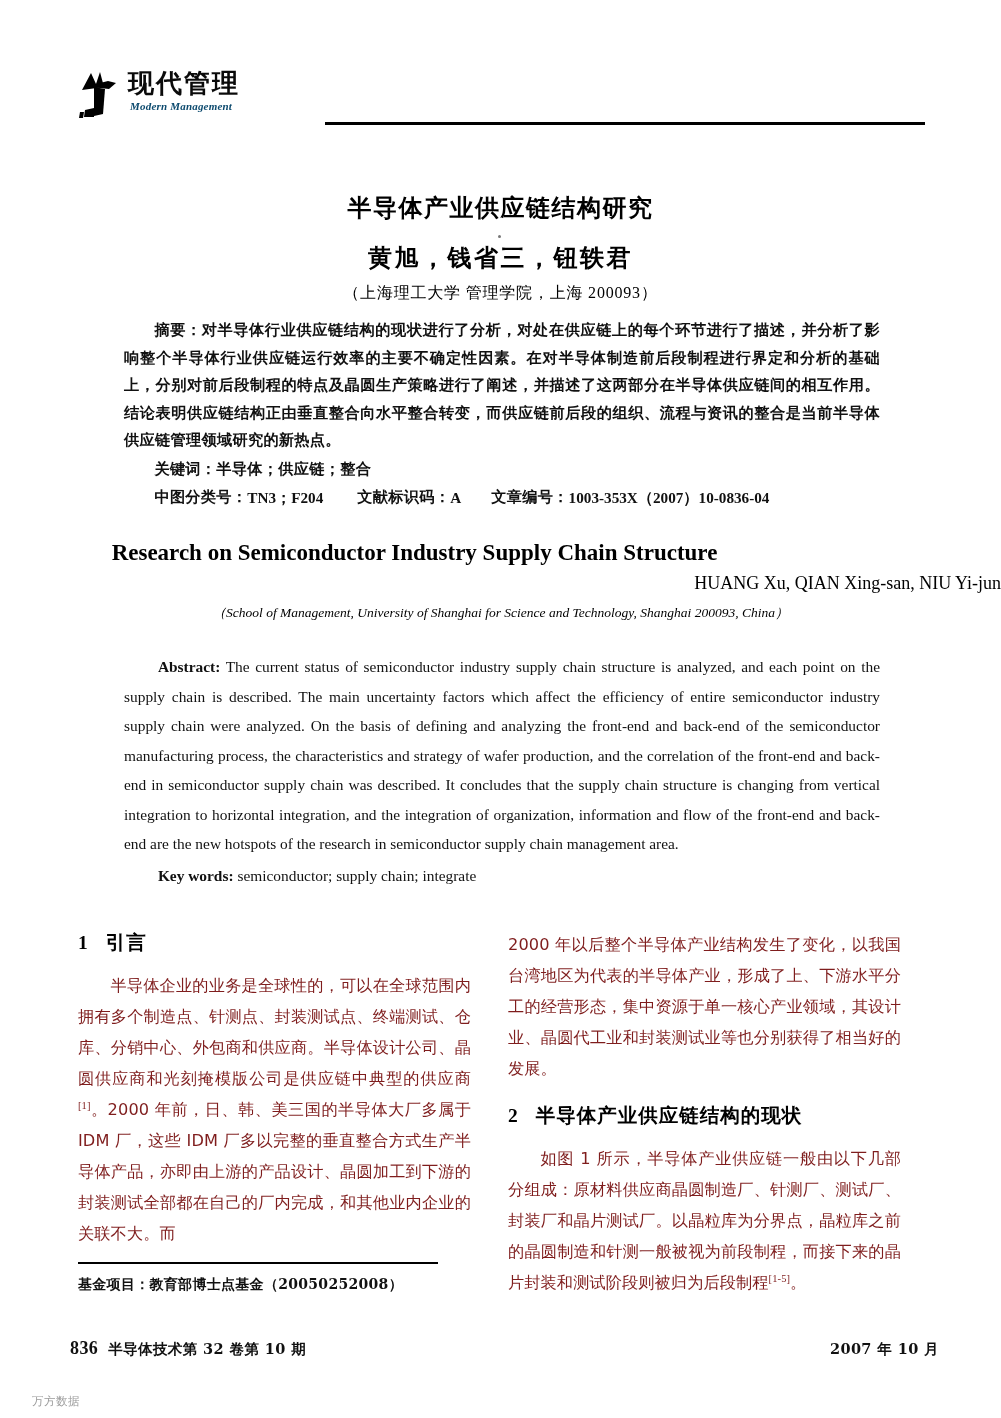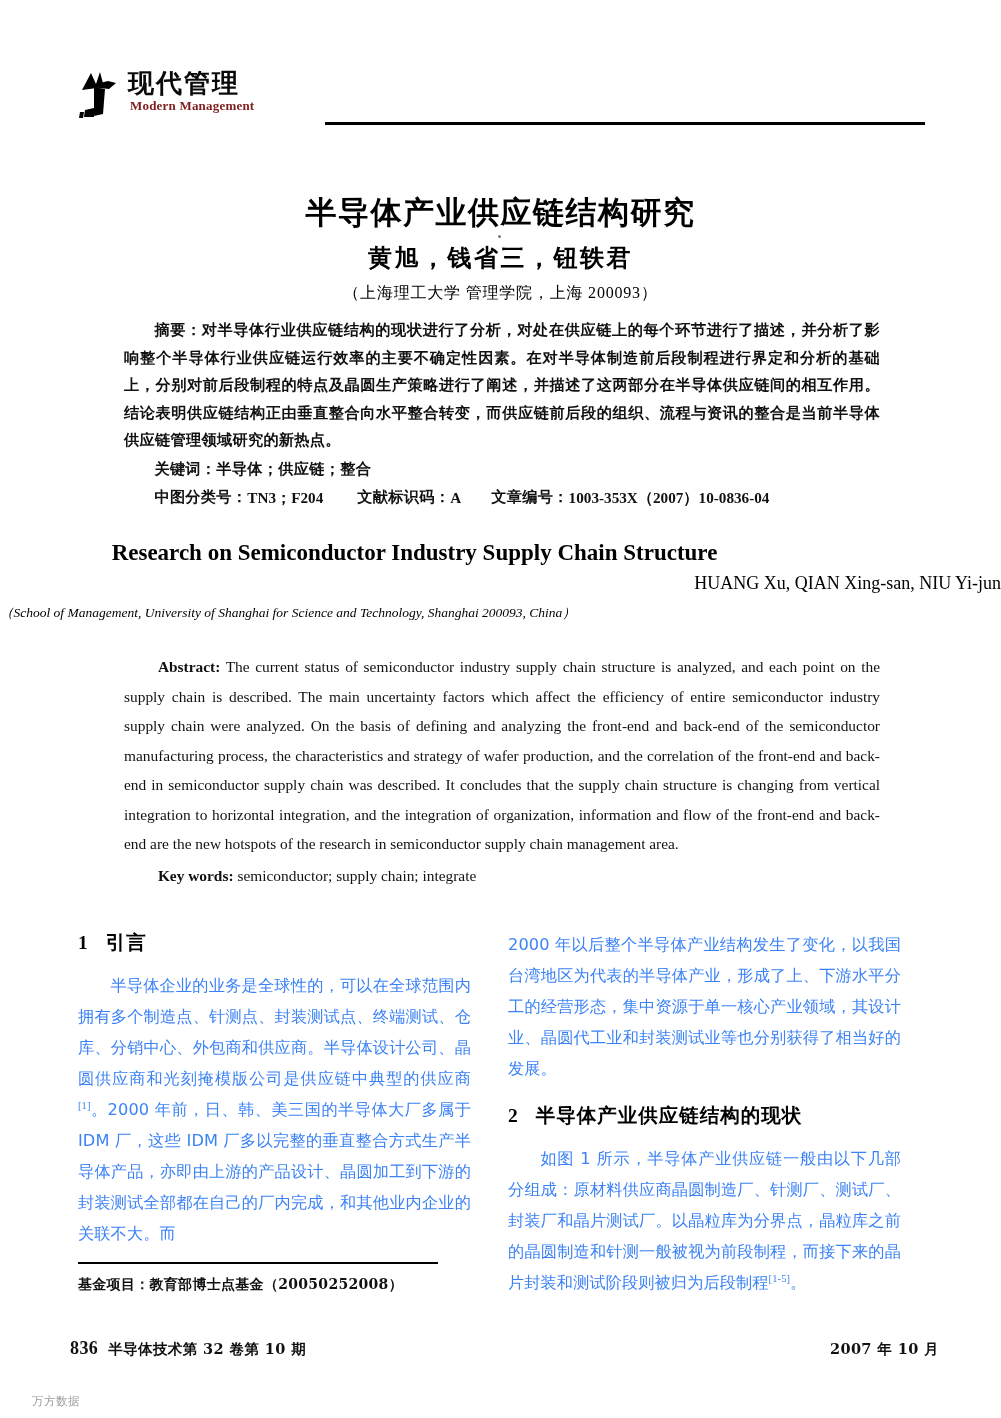--- a/index.html
+++ b/index.html
@@ -50,46 +50,47 @@
   .logo-cn {
     font-family: "DejaVu Sans", sans-serif;
     font-size: 26px;
     font-weight: bold;
     letter-spacing: 2px;
     line-height: 30px;
     color: #0a0a0a;
   }
   .logo-en {
     font-family: "Liberation Serif", serif;
-    font-size: 13px;
-    font-weight: bold;
+    font-size: 11px;
+    font-weight: bold;
+    font-style: italic;
     line-height: 14px;
     letter-spacing: 0.2px;
-    color: #7f1d1d;
+    color: #0c4a6e;
     margin-top: 1px;
     margin-left: 2px;
   }
   #masthead-rule {
     position: absolute;
     left: 247px;
     top: 54px;
     width: 600px;
     height: 3px;
     background: #000000;
   }
 
   
   #title-cn {
     position: absolute;
     left: 0;
     top: 188px;
     width: 1001px;
     text-align: center;
     font-family: Liberation Mono, monospace;
-    font-size: 31px;
+    font-size: 24px;
     font-weight: bold;
     letter-spacing: 1.5px;
     color: #000;
   }
   #authors-cn {
     position: absolute;
     left: 0;
     top: 238px;
     width: 1001px;
     text-align: center;
@@ -173,20 +174,21 @@
     text-align: right;
     font-family: "Liberation Serif", serif;
     font-size: 18px;
     color: #000;
   }
   #affil-en {
     position: absolute;
     left: 0;
     top: 600px;
     width: 1001px;
+    text-align: center;
     font-family: "Liberation Serif", serif;
     font-style: italic;
     font-size: 13.5px;
     color: #000;
   }
 
   
   #abstract-en-block {
     position: absolute;
     left: 124px;
@@ -240,21 +242,21 @@
   }
   .sec-head-2 { margin-top: 18px; }
 
   .body-p {
     font-family: "DejaVu Sans", sans-serif;
     font-size: 16.2px;
     line-height: 31px;
     text-align: justify;
     text-align-last: left;
     text-indent: 2em;
-    color: #3b82f6;
+    color: #7f1d1d;
     margin: 0;
     letter-spacing: 0.1px;
   }
   .body-p.no-indent { text-indent: 0; }
   sup.ref {
     font-family: "Liberation Serif", serif;
     font-size: 10.5px;
     vertical-align: super;
     line-height: 0;
   }

